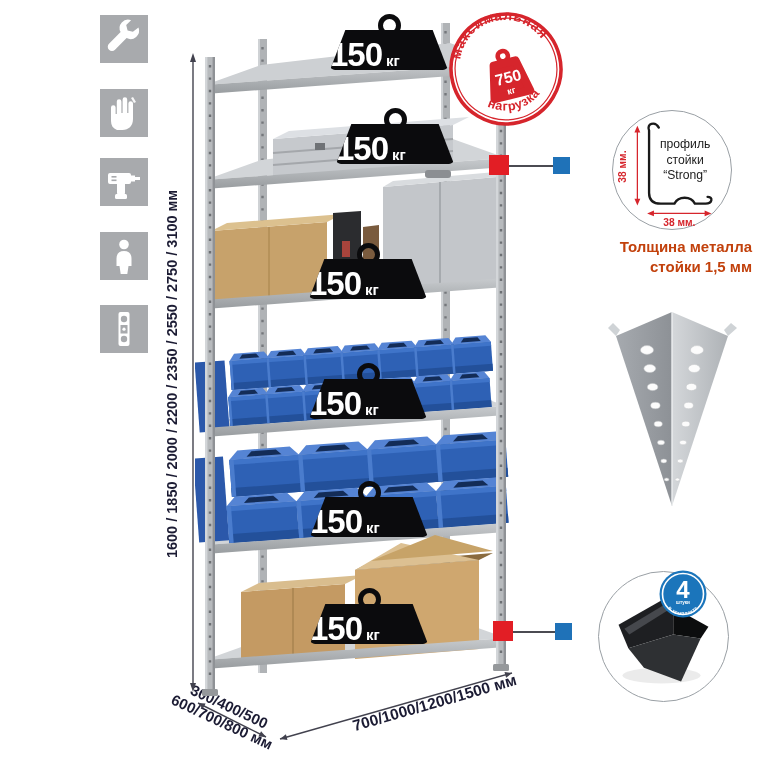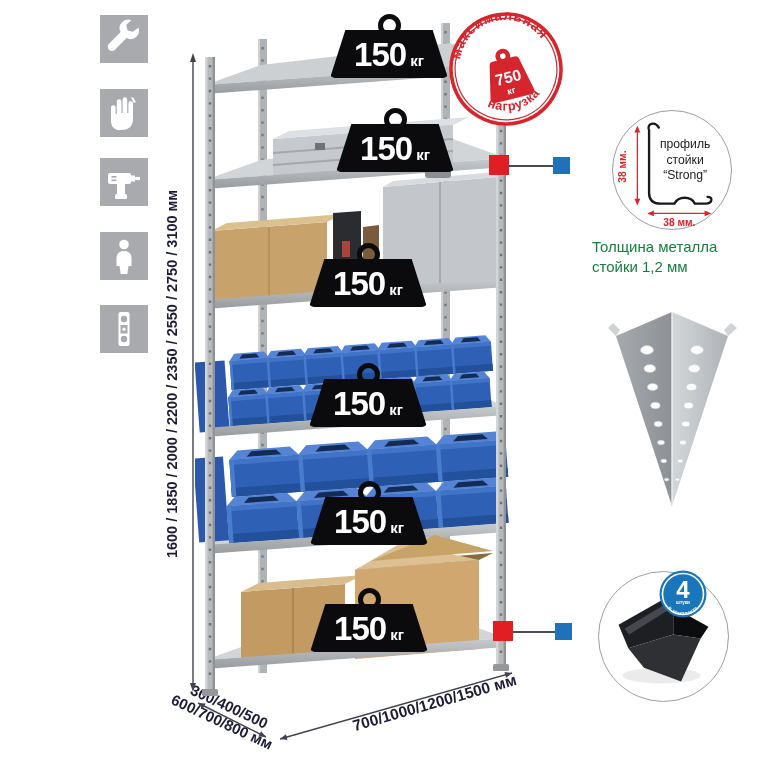--- a/index.html
+++ b/index.html
@@ -5,32 +5,32 @@
   html,body{margin:0;padding:0;background:#fff;}
   .stage{position:relative;width:765px;height:765px;background:#ffffff;overflow:hidden;
          font-family:"Liberation Sans",sans-serif;}
   
   .tile{position:absolute;left:100px;width:48px;height:48px;background:#a8aaad;
         display:flex;align-items:center;justify-content:center;}
   
   .weight{position:absolute;width:118px;text-align:center;z-index:4;}
   .weight-ring{width:13px;height:13px;border:5.5px solid #0b0b0d;border-radius:50%;
                margin:0 auto -7px;position:relative;}
-  .weight-body{position:relative;height:48px;background:#0b0b0d;border-radius:5px;
+  .weight-body{position:relative;height:40px;background:#0b0b0d;border-radius:5px;
                clip-path:polygon(13% 0,87% 0,100% 100%,0 100%);
-               display:flex;align-items:baseline;justify-content:center;}
+               display:flex;align-items:baseline;}
   .w-num{color:#fff;font-weight:bold;font-size:33px;line-height:49px;letter-spacing:-1px;}
   .w-unit{color:#fff;font-weight:bold;font-size:15px;margin-left:4px;}
   
   .stamp{position:absolute;left:447px;top:10px;width:118px;height:118px;
          transform:rotate(-14deg);z-index:6;}
   
   .circle-detail{position:absolute;background:#fff;border:1.5px solid #9aa0a5;
                  border-radius:50%;box-sizing:border-box;z-index:5;}
-  .caption{position:absolute;text-align:left;font-weight:normal;color:#15803d;
+  .caption{position:absolute;text-align:right;font-weight:bold;color:#c2410c;
            font-size:15px;line-height:1.3;}
   
   .dimtext{position:absolute;font-weight:bold;color:#1b1b33;text-align:center;line-height:1.1;}
   .vdim-label{position:absolute;left:-148px;top:366px;width:640px;text-align:center;
               transform:rotate(-90deg);font-weight:bold;font-size:14.5px;color:#1b1b33;}
   
   .cline{position:absolute;height:2px;background:#4b4b52;z-index:3;}
   .sq{position:absolute;z-index:4;}
   .sq-red{width:20px;height:20px;background:#e21e25;}
   .sq-blue{width:17px;height:17px;background:#1f72b8;}
@@ -289,21 +289,21 @@
       <polygon points="35,105 42,102 42,108" fill="#d6252c"></polygon>
       <polygon points="101,105 94,102 94,108" fill="#d6252c"></polygon>
       <text x="68" y="118" text-anchor="middle" font-size="10.5" font-weight="bold" fill="#d6252c">38 мм.</text>
       <text x="74" y="38" text-anchor="middle" font-size="12.5" fill="#1a1a1a">профиль</text>
       <text x="74" y="54" text-anchor="middle" font-size="12.5" fill="#1a1a1a">стойки</text>
       <text x="74" y="70" text-anchor="middle" font-size="12.5" fill="#1a1a1a">“Strong”</text>
     </svg>
   </div>
   <div class="caption" style="left:592px;top:237px;width:160px">
     <div>Толщина металла</div>
-    <div>стойки 1,2 мм</div>
+    <div>стойки 1,5 мм</div>
   </div>
 
   <svg class="overlay-svg" style="left:600px;top:300px" width="145" height="215" viewBox="0 0 145 215">
     <defs>
       <linearGradient id="gPL" x1="0" y1="0" x2="1" y2="0">
         <stop offset="0" stop-color="#a6aaaf"></stop>
           <stop offset="1" stop-color="#8d9196"></stop>
       </linearGradient>
       <linearGradient id="gPR" x1="0" y1="0" x2="1" y2="0">
         <stop offset="0" stop-color="#d4d7da"></stop>

